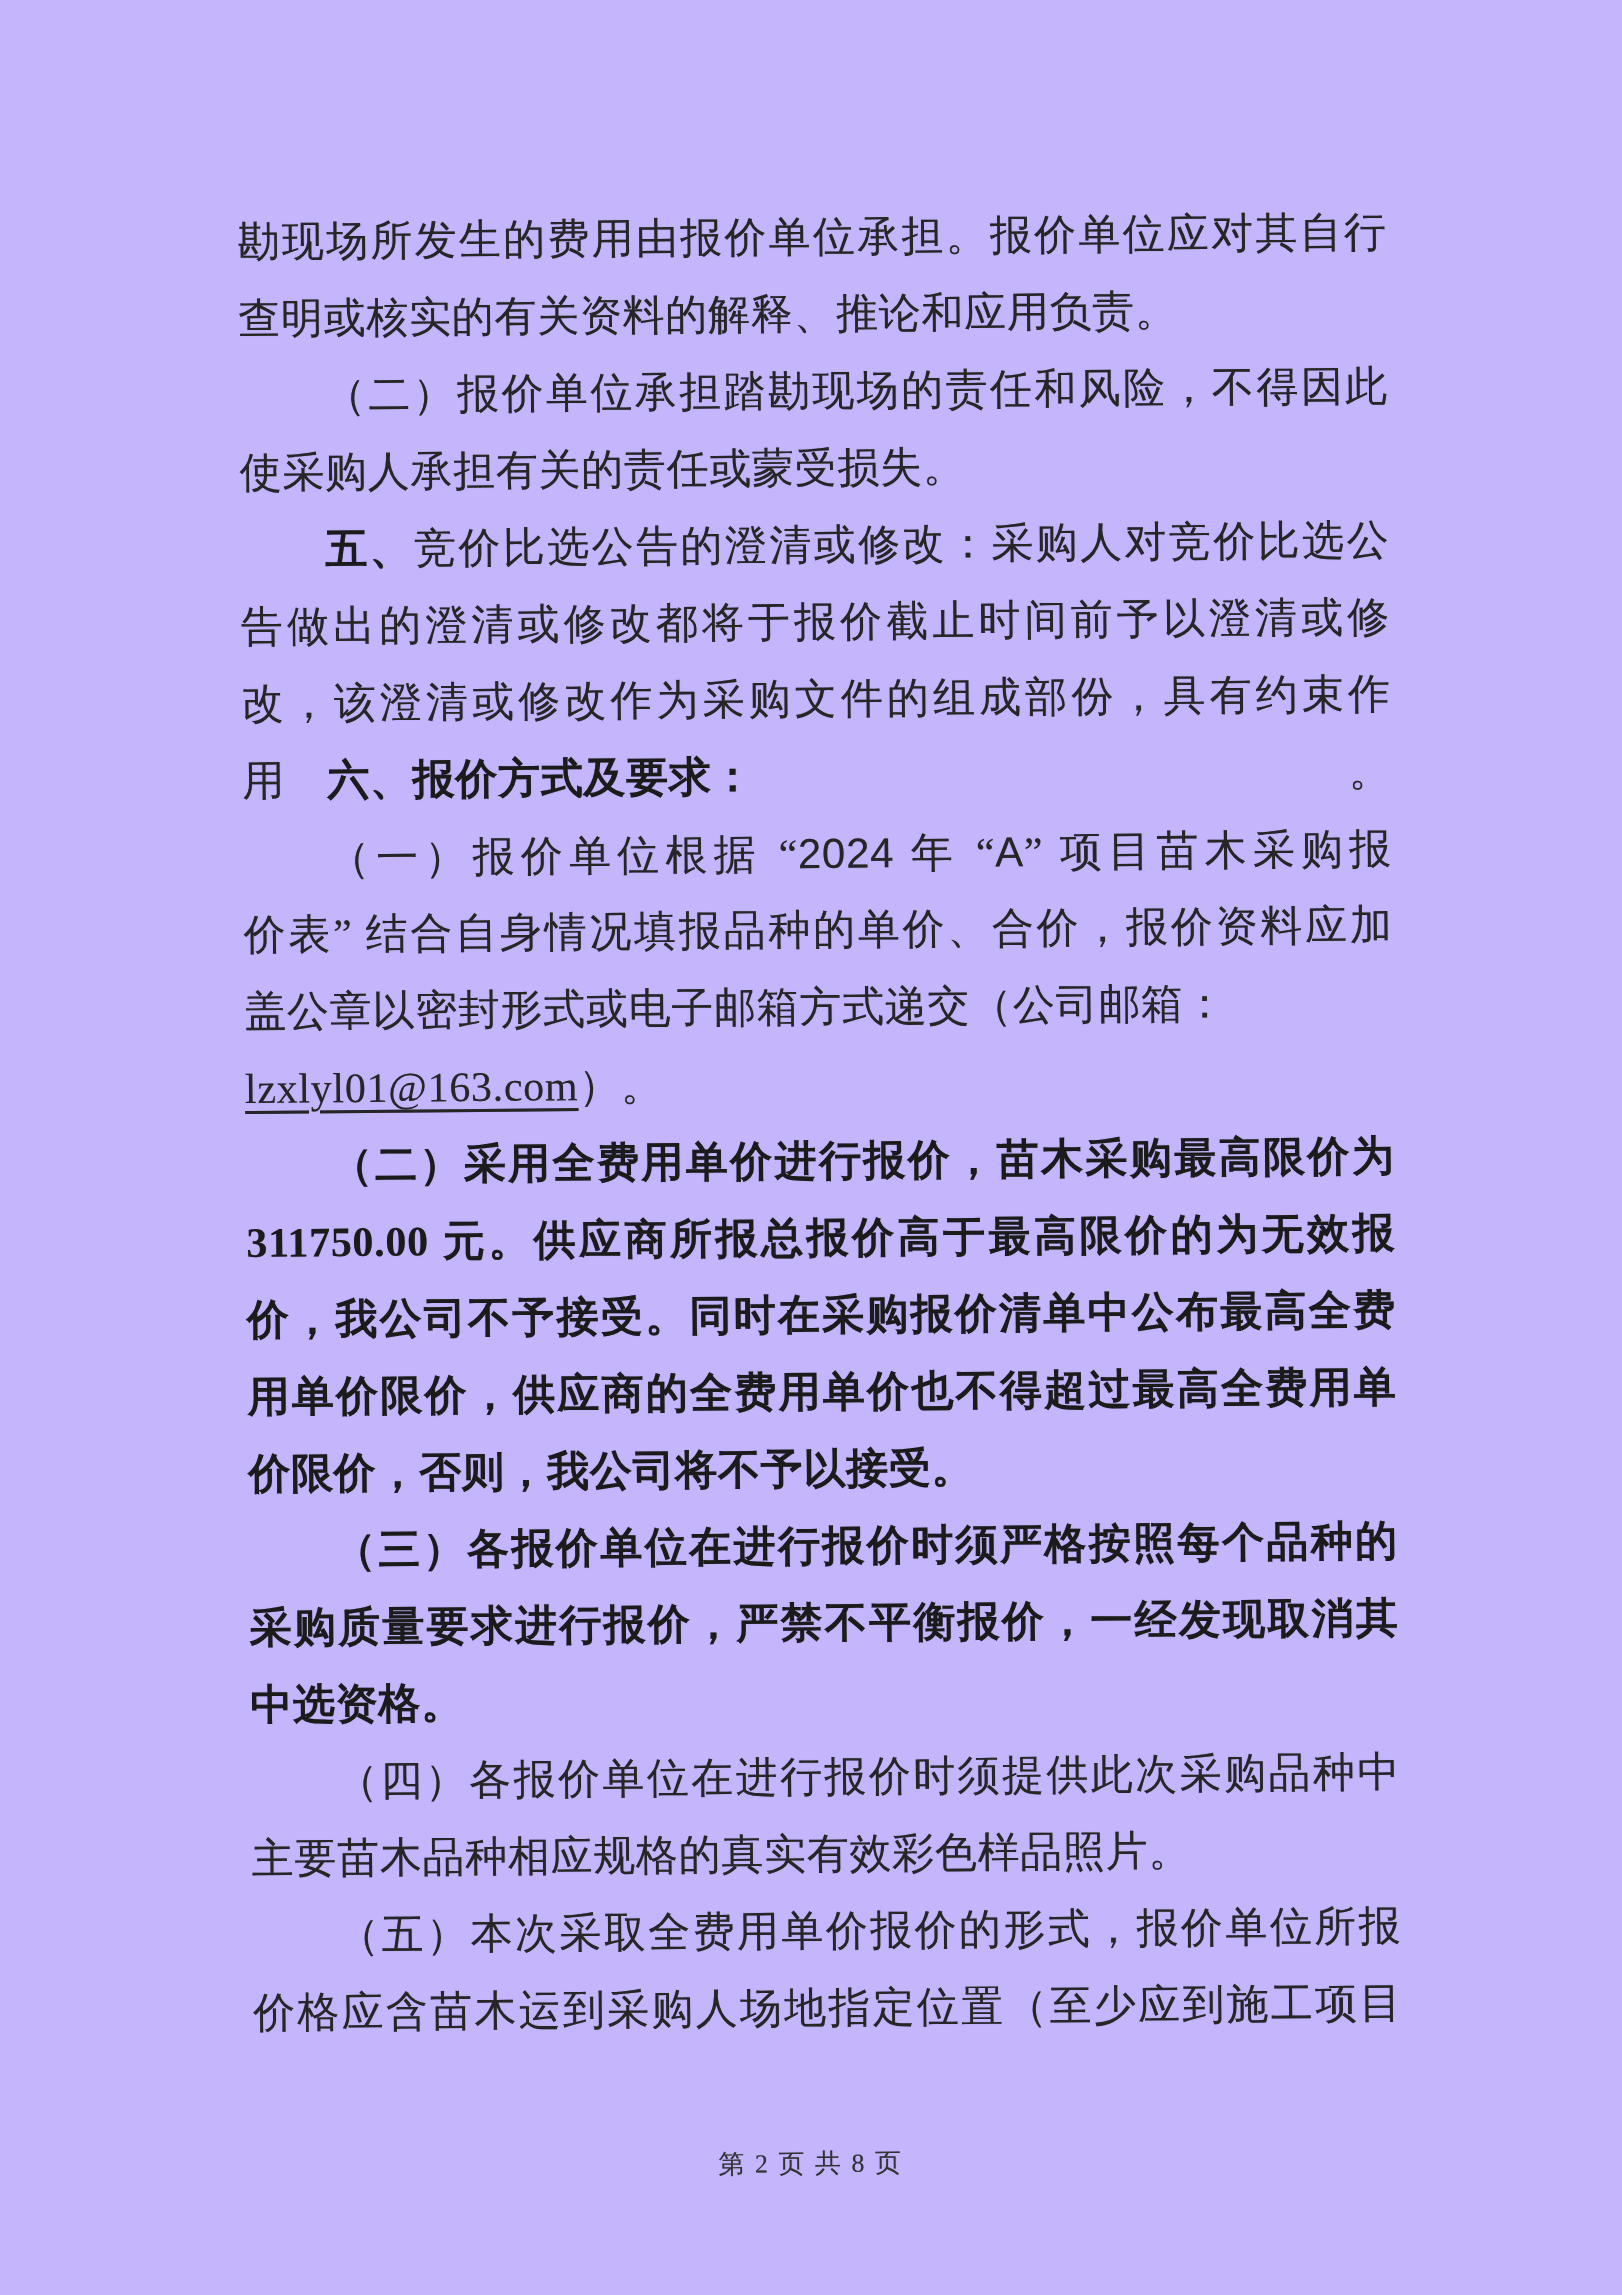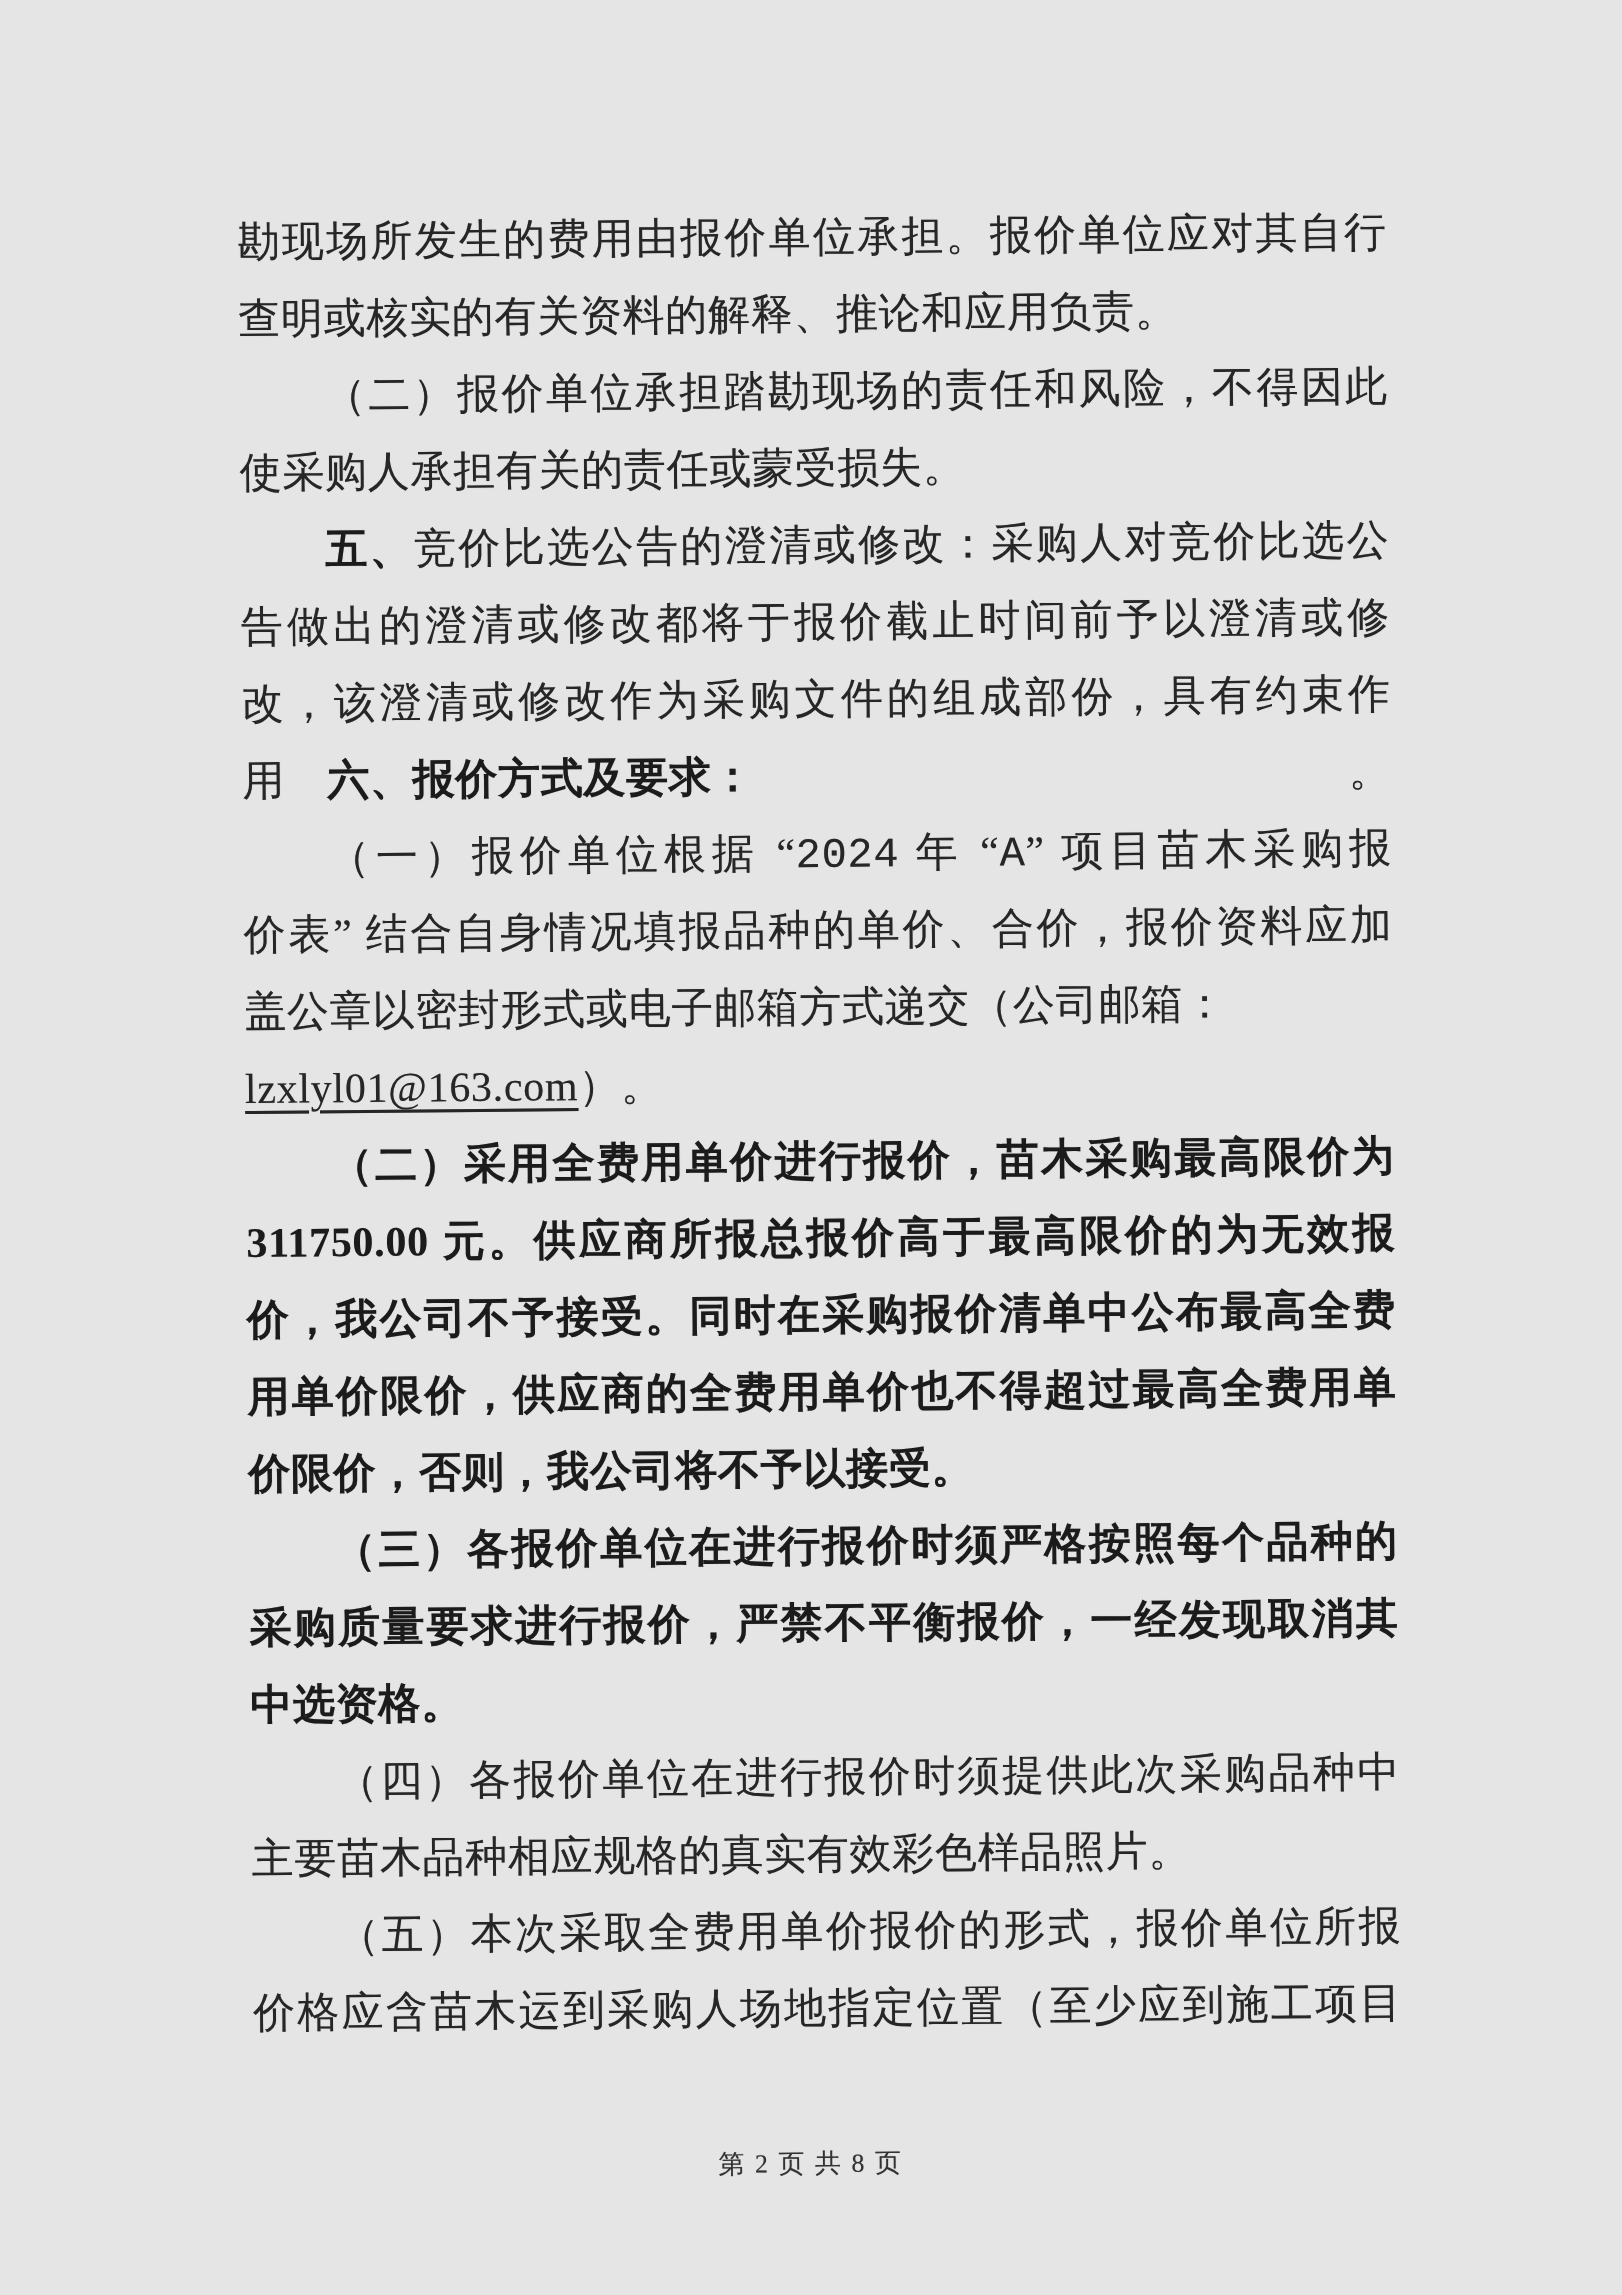--- a/index.html
+++ b/index.html
@@ -4,21 +4,21 @@
 <style>
   html, body {
     margin: 0;
     padding: 0;
     background: #ffffff;
   }
   .page {
     position: relative;
     width: 1623px;
     height: 2295px;
-    background: #e5e5e5;
+    background: #c4b5fd;
     overflow: hidden;
     font-family: "Liberation Serif", serif;
   }
   
   .content {
     position: absolute;
     left: 245px;
     top: 199px;
     width: 1149px;
     transform: rotate(-0.5deg);
@@ -38,21 +38,21 @@
   .fill {
     text-align: justify;
     text-align-last: justify;
   }
   
   .b {
     font-weight: bold;
     color: #1b1b1b;
   }
   
-  .lat { font-family: Liberation Mono, monospace; }
+  .lat { font-family: Liberation Sans, sans-serif; }
   
   .num {
     font-family: "Liberation Serif", serif;
     font-weight: bold;
     color: #1b1b1b;
   }
   
   .em {
     font-family: "Liberation Serif", serif;
     text-decoration: underline;

